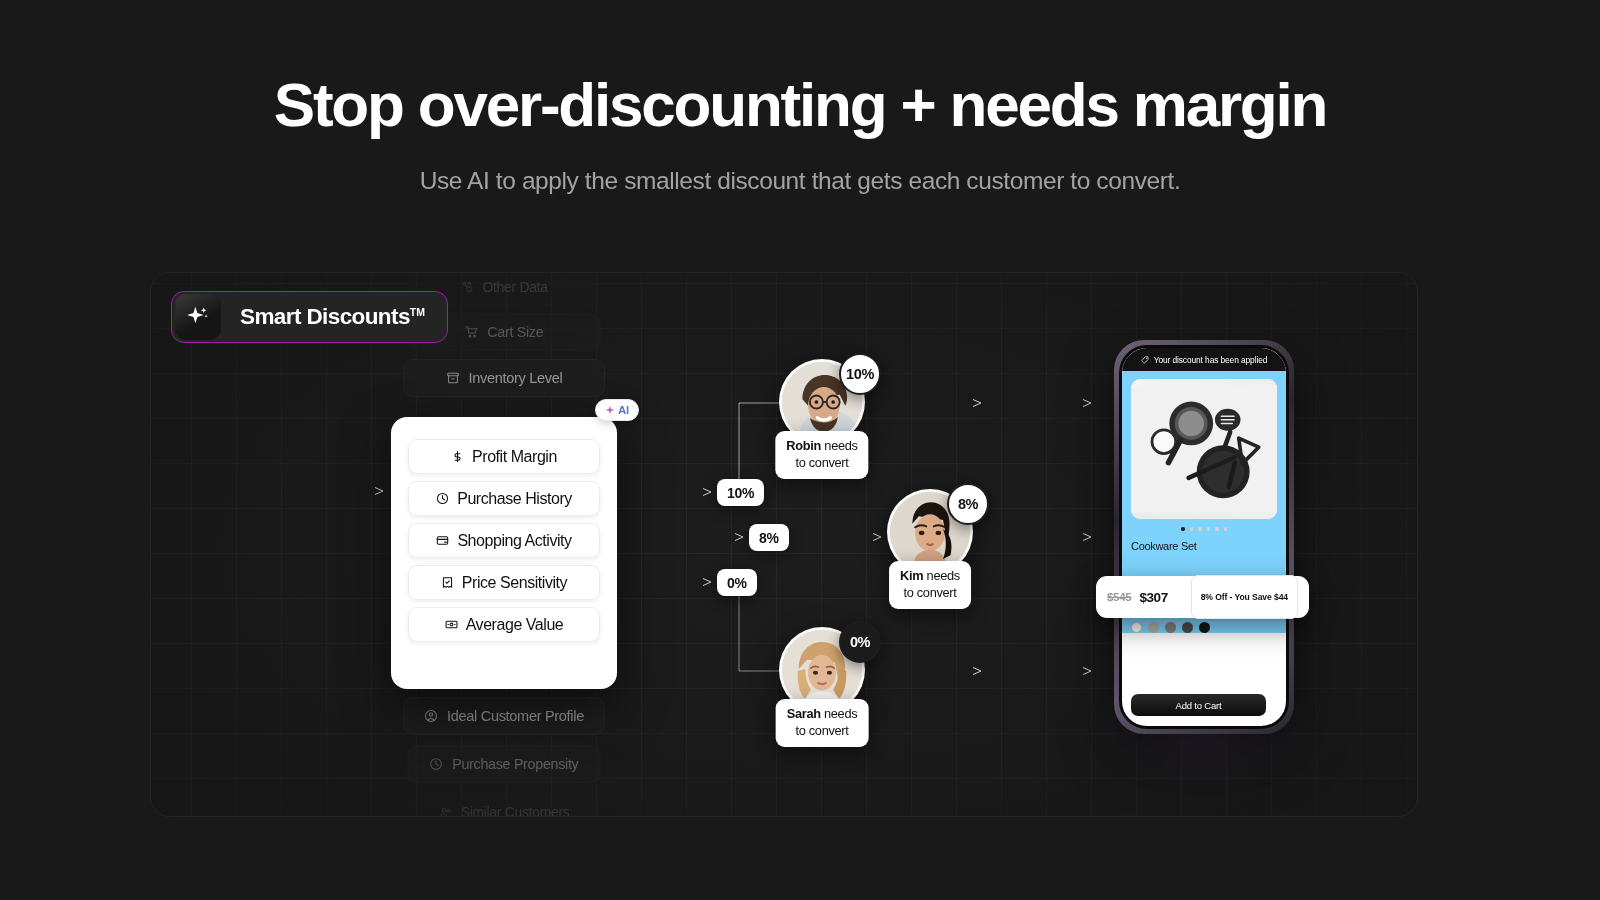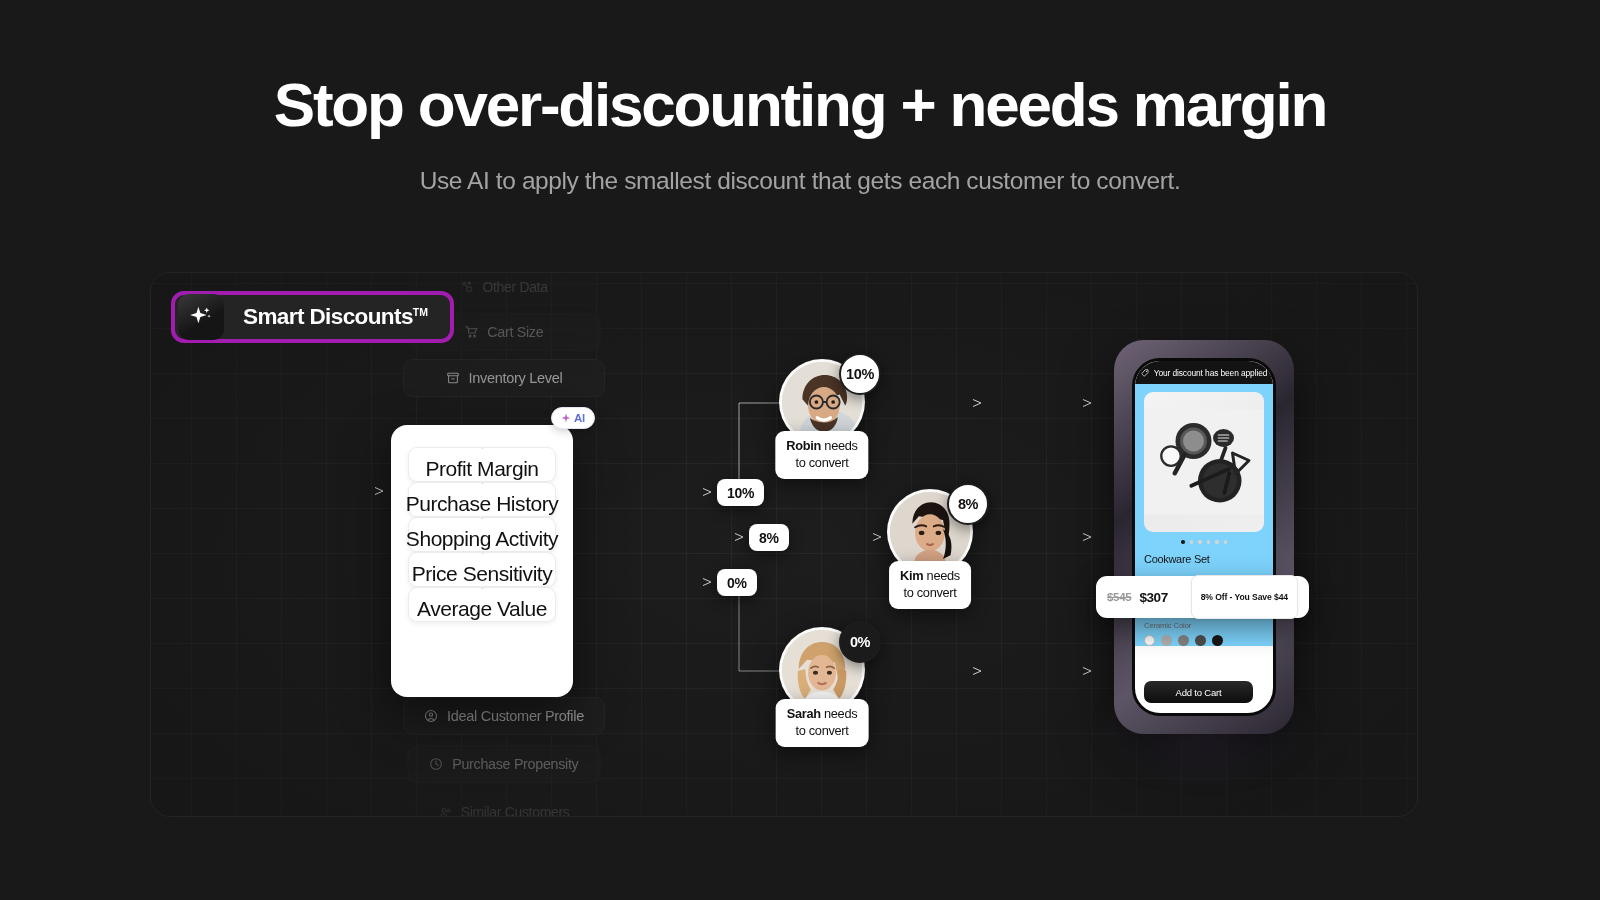--- a/index.html
+++ b/index.html
@@ -51,21 +51,21 @@
     background:radial-gradient(ellipse 60% 70% at 50% 50%, rgba(0,0,0,0) 0%, rgba(18,18,18,0.55) 100%);
     pointer-events:none;
   }
 
   
   .brand{
     position:absolute; left:20px; top:18px;
     display:flex; align-items:center;
     height:52px;
     background:#242424;
-    border:4px solid #a21caf;
+    border:1px solid #a21caf;
     border-radius:13px;
     padding:0 22px 0 0;
     z-index:40;
   }
   .brand-icon{
     width:46px; height:46px;
     margin:3px;
     border-radius:11px;
     background:linear-gradient(150deg,#3a3a3a 0%,#151515 60%);
     display:flex; align-items:center; justify-content:center;
@@ -101,40 +101,39 @@
   .chip.c1{ top:40px;  opacity:0.55; transform:scale(0.985); }
   .chip.c2{ top:86px;  opacity:0.95; width:202px; left:-3px; }
   .chip.c3{ top:424px; opacity:0.95; width:202px; left:-3px; }
   .chip.c4{ top:472px; opacity:0.62; transform:scale(0.985); }
   .chip.c5{ top:520px; opacity:0.28; transform:scale(0.96); }
   .chip.c2, .chip.c3{ color:#d8d8d8; }
 
   
   .ai-card{
     position:absolute;
-    left:240px; top:152px;
-    width:182px; height:272px;
+    left:240px; top:144px;
+    width:226px; height:272px;
     background:#fff;
     border-radius:16px;
     box-shadow:0 18px 48px rgba(0,0,0,0.55);
     z-index:30;
     padding:22px 17px;
-    display:flex; flex-direction:column; 
+    display:flex; flex-direction:column; gap:7px;
   }
   .ai-item{
     height:35px;
     background:#fff;
     border:1px solid #ececec;
     border-radius:9px;
     box-shadow:0 2px 5px rgba(0,0,0,0.07);
     display:flex; align-items:center; justify-content:center; gap:8px;
-    font-size:21px; font-weight:500; color:#111;
+    font-size:16px; font-weight:500; color:#111;
     letter-spacing:-0.45px;
     white-space:nowrap;
-    flex-direction:column;
   }
   .ai-badge{
     position:absolute;
     right:-22px; top:-18px;
     height:22px;
     padding:0 9px;
     border-radius:11px;
     background:#fff;
     border:1px solid #e9e4f3;
     box-shadow:0 2px 8px rgba(0,0,0,0.2);
@@ -229,21 +228,21 @@
     left:-22px; top:330px;
     width:224px; height:120px;
     background:radial-gradient(ellipse at center, rgba(150,120,190,0.22) 0%, rgba(120,95,160,0.07) 45%, rgba(0,0,0,0) 72%);
     filter:blur(6px);
     pointer-events:none;
   }
   .phone-frame{
     position:absolute; inset:0;
     border-radius:30px;
     background:linear-gradient(145deg,#6f6476 0%,#2a2630 35%,#5d5566 70%,#2b2731 100%);
-    padding:18px;
+    padding:5px;
     box-shadow:0 22px 50px rgba(0,0,0,0.6);
   }
   .phone-screen{
     width:100%; height:100%;
     border-radius:28px;
     background:#fff;
     overflow:hidden;
     position:relative;
     border:3px solid #0a0a0a;
   }

